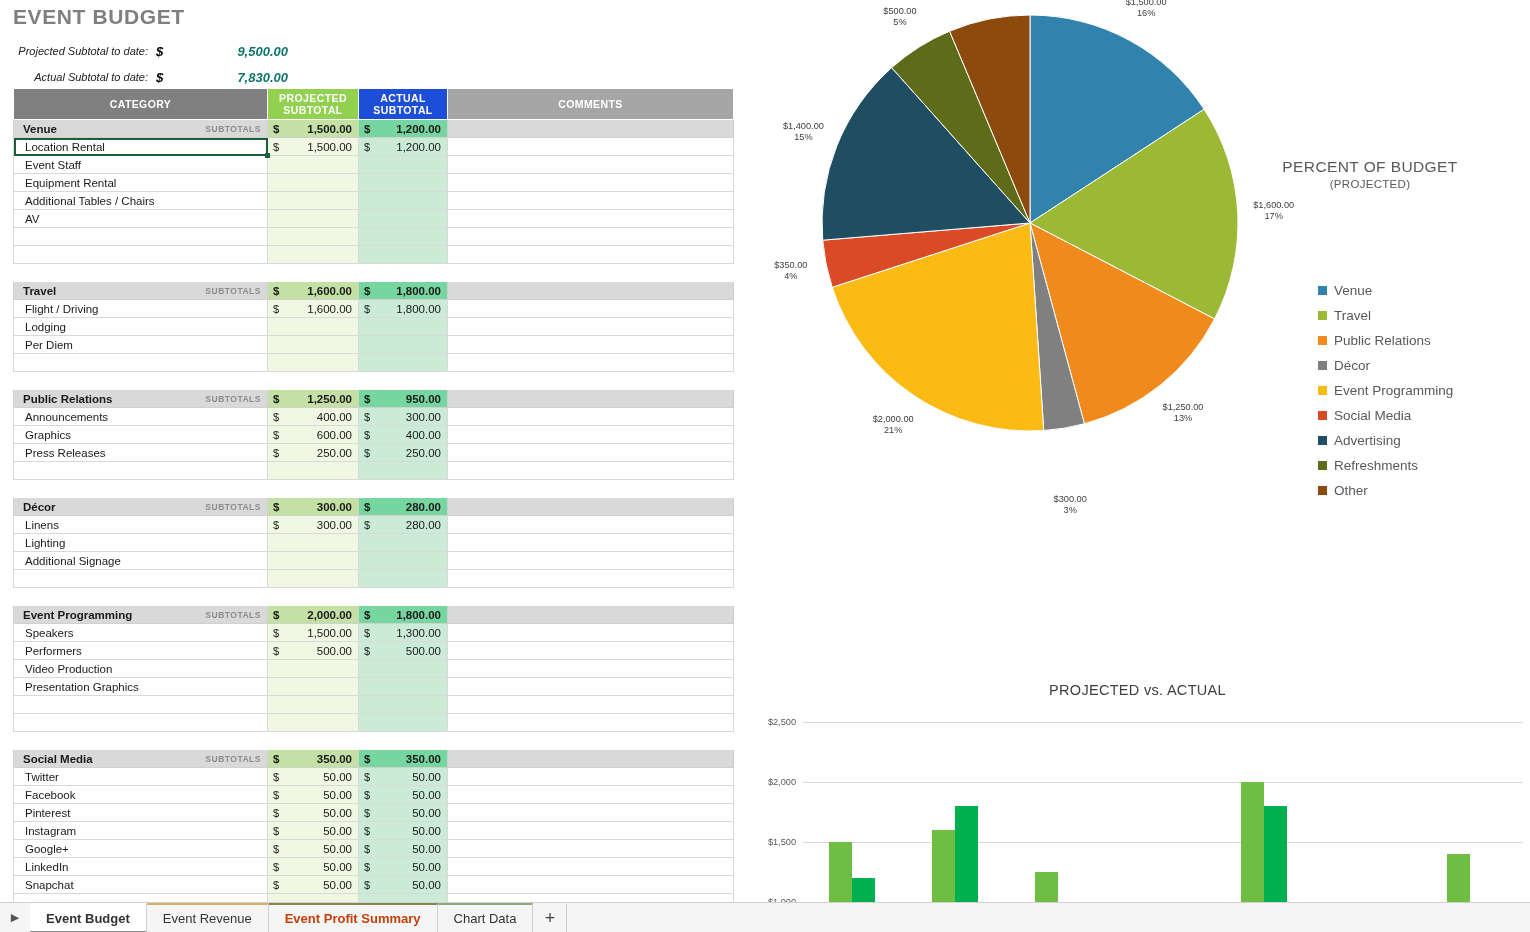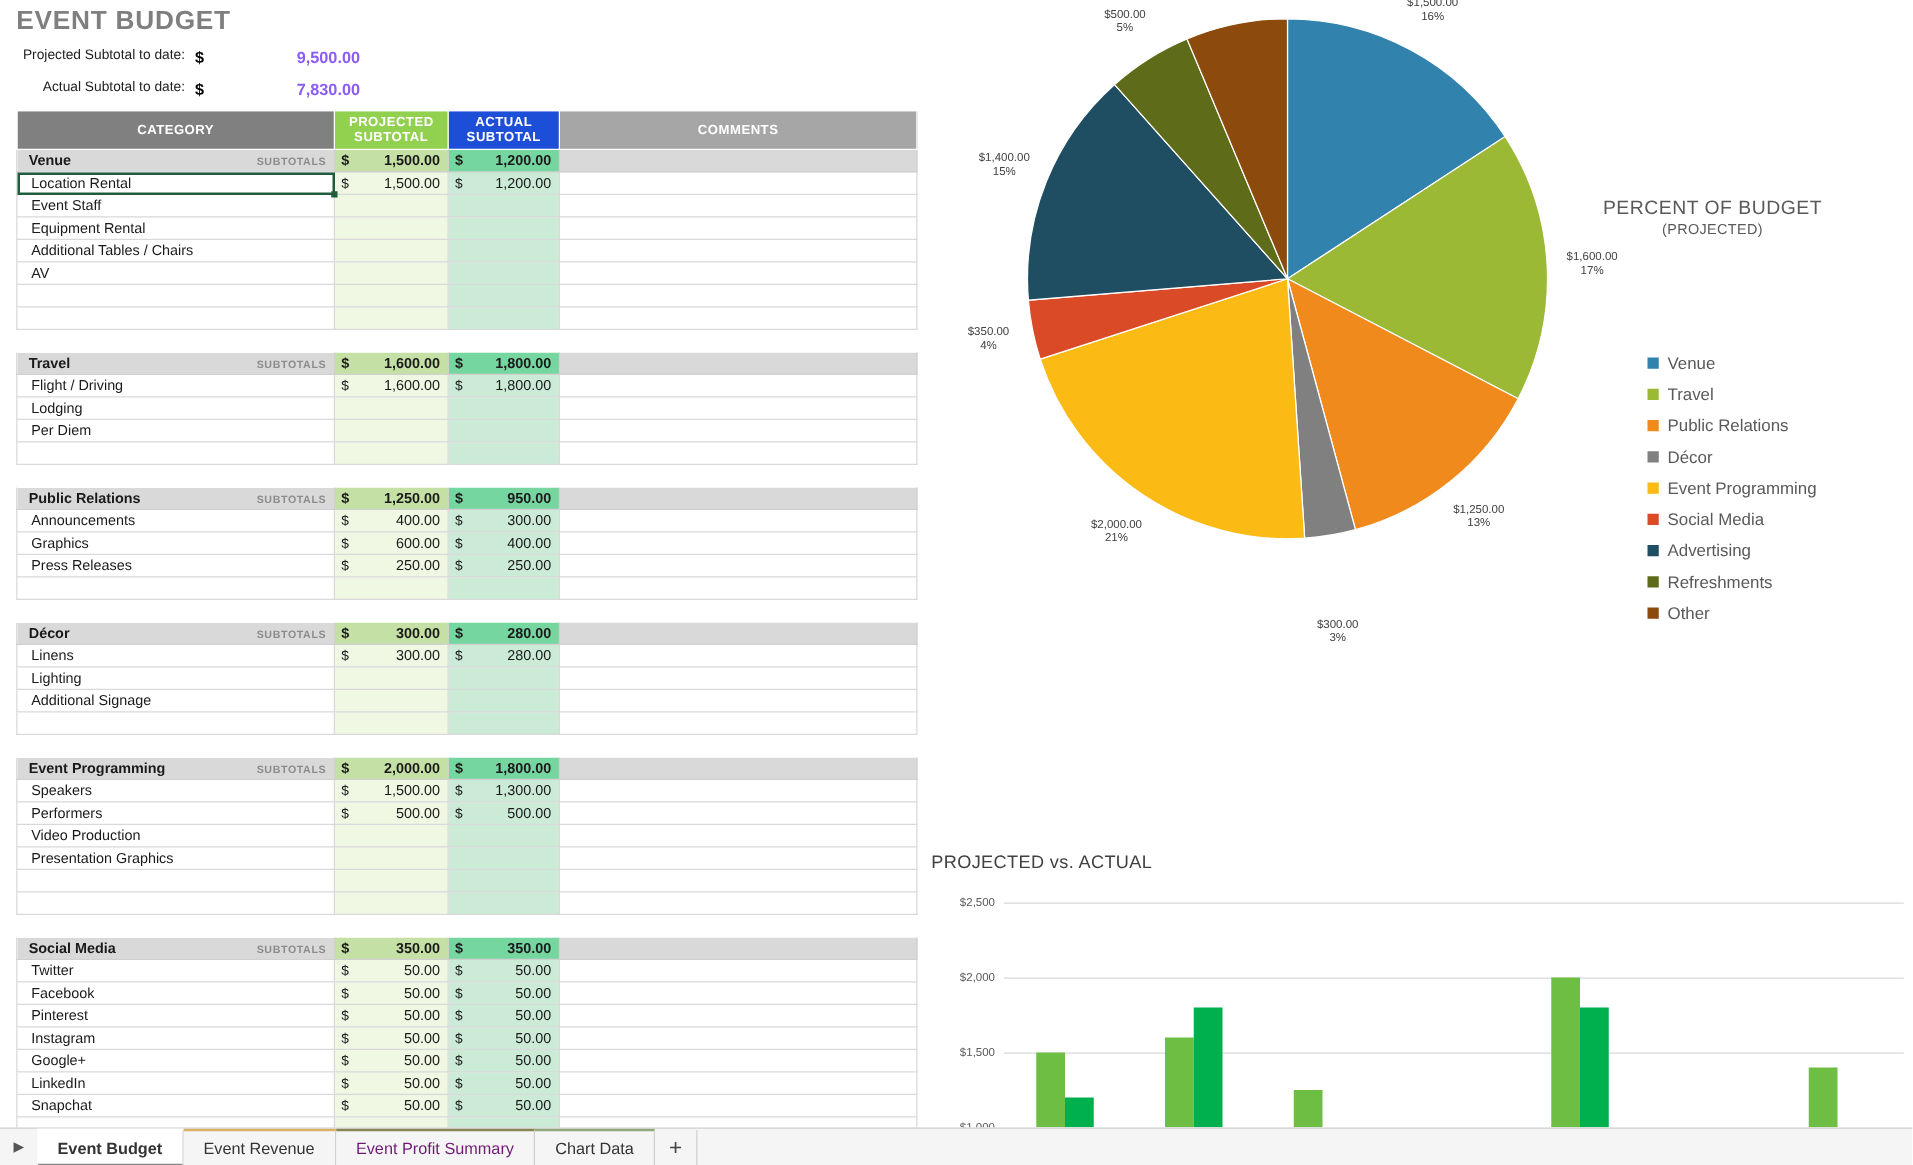--- a/index.html
+++ b/index.html
@@ -13,27 +13,27 @@
 
   
   .sheet-area { position: absolute; left: 0; top: 0; width: 745px; height: 902px; background:#fff; }
 
   .doc-title {
     position: absolute; left: 13px; top: 5px;
     font-size: 21px; font-weight: bold; letter-spacing: .6px;
     color: #7f7f7f;
   }
   .summary { position: absolute; left: 13px; top: 38px; width: 330px; }
-  .summary-row { display: flex; height: 26px; }
+  .summary-row { display: flex; align-items: center; height: 26px; font-style: italic; }
   .sum-label {
     width: 143px; text-align: right; padding-right: 8px;
     font-size: 11px; color: #222;
   }
   .sum-cur { width: 22px; font-size: 13px; font-weight: bold; color:#000; }
-  .sum-val { width: 110px; text-align: right; font-size: 13px; font-weight: bold; color:#8b5cf6; }
+  .sum-val { width: 110px; text-align: right; font-size: 13px; font-weight: bold; color:#0f766e; }
 
   table.budget {
     position: absolute; left: 13px; top: 88px;
     width: 720px; border-collapse: collapse; table-layout: fixed;
   }
   table.budget col.c-cat  { width: 254px; }
   table.budget col.c-proj { width: 91px; }
   table.budget col.c-act  { width: 89px; }
   table.budget col.c-com  { width: 286px; }
 
@@ -102,21 +102,21 @@
     position: absolute; text-align: center; font-size: 9.2px; color: #404040; line-height: 11px;
     white-space: nowrap;
   }
   .legend { position: absolute; left: 1318px; top: 278px; }
   .legend-item { display: flex; align-items: center; height: 25px; }
   .legend-sw { width: 9px; height: 9px; margin-right: 7px; flex: 0 0 auto; }
   .legend-tx { font-size: 13.5px; color: #595959; }
 
   .bar-wrap { position: absolute; left: 0; top: 660px; width: 785px; height: 242px; overflow:hidden; }
   .bar-title {
-    position: absolute; left: 0; top: 22px; width: 785px; 
+    position: absolute; left: 0; top: 22px; width: 785px; text-align: center;
     font-size: 14.5px; color: #404040; letter-spacing: .3px;
   }
   .bar-plot { position: absolute; left: 58px; top: 50px; width: 720px; height: 192px; }
   .gridline { position: absolute; left: 0; height: 1px; background: #d9d9d9; width: 100%; }
   .ytick { position: absolute; right: 100%; margin-right: 7px; transform: translateY(-50%);
            font-size: 9.2px; color: #595959; white-space: nowrap; }
   .bar { position: absolute; bottom: 0; }
 </style>
 </head>
 <body>
@@ -817,21 +817,21 @@
 
   <div style="position:absolute;left:0;top:902px;width:1530px;height:30px;background:#f5f5f5;border-top:1px solid #d0d0d0;display:flex;align-items:center;">
     <div style="width:30px;text-align:center;color:#555;font-size:11px;">▶</div>
     <div id="tabs" style="display:flex;align-items:stretch;height:30px;">
         <div style="display:flex;align-items:center;padding:0 16px;background:#ffffff;border-right:1px solid #d0d0d0;border-top:2px solid #fff;font-size:13px;font-weight:bold;color:#333;box-shadow:inset 0 -2px 0 #888;">
           <span>Event Budget</span>
         </div>
         <div style="display:flex;align-items:center;padding:0 16px;background:#f5f5f5;border-right:1px solid #d0d0d0;border-top:2px solid #D9B26A;font-size:13px;font-weight:normal;color:#333;">
           <span>Event Revenue</span>
         </div>
-        <div style="display:flex;align-items:center;padding:0 16px;background:#f5f5f5;border-right:1px solid #d0d0d0;border-top:2px solid #8A8555;font-size:13px;font-weight:normal;color:#701a75;">
+        <div style="display:flex;align-items:center;padding:0 16px;background:#f5f5f5;border-right:1px solid #d0d0d0;border-top:2px solid #8A8555;font-size:13px;font-weight:bold;color:#c2410c;">
           <span>Event Profit Summary</span>
         </div>
         <div style="display:flex;align-items:center;padding:0 16px;background:#f5f5f5;border-right:1px solid #d0d0d0;border-top:2px solid #8FA87C;font-size:13px;font-weight:normal;color:#333;">
           <span>Chart Data</span>
         </div>
       </div>
     <div style="width:34px;text-align:center;font-size:18px;color:#444;border-right:1px solid #d0d0d0;line-height:28px;">+</div>
   </div>
 
 </div>

